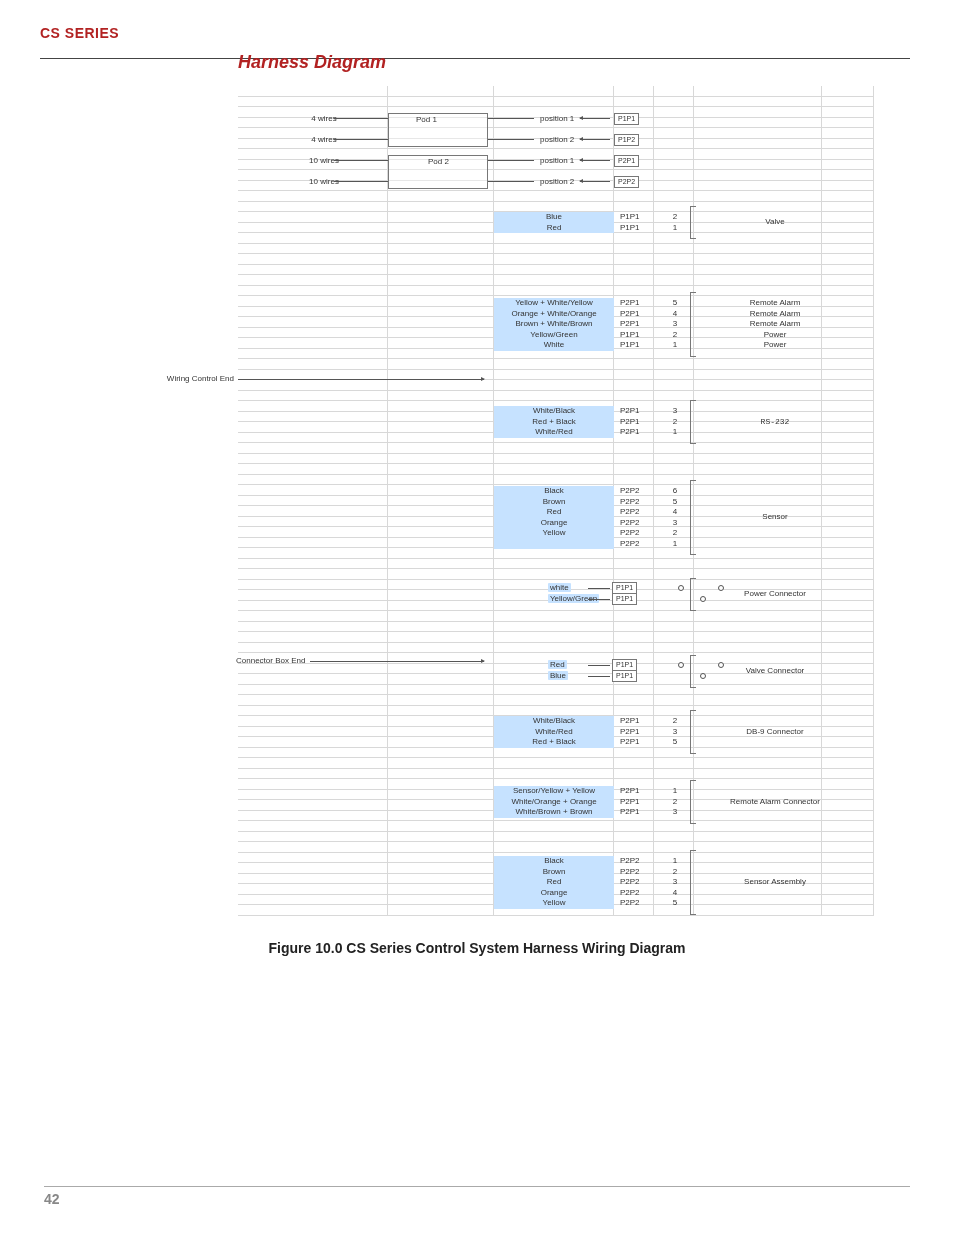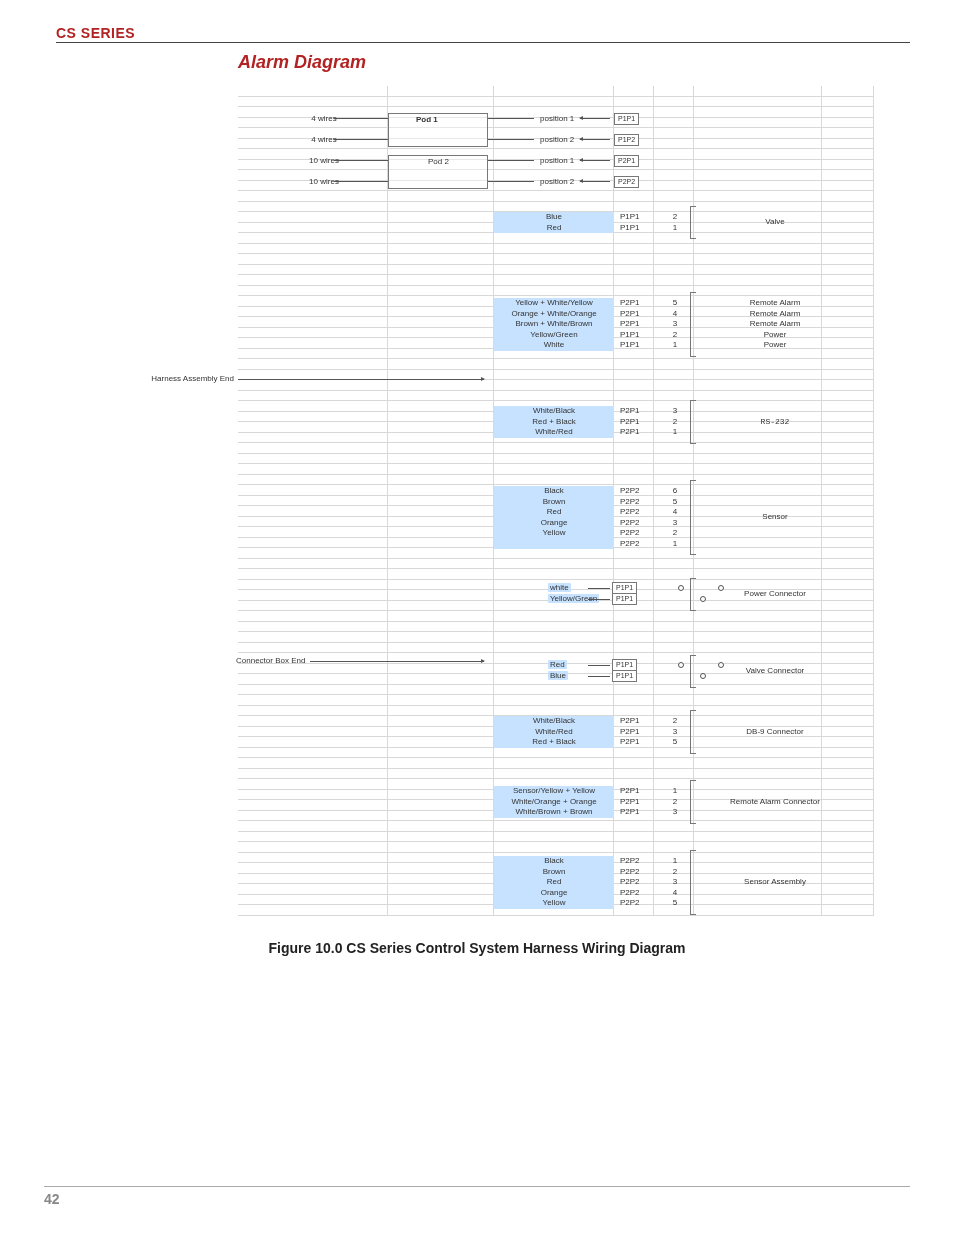--- a/index.html
+++ b/index.html
@@ -6,23 +6,23 @@
   body {
     width: 954px;
     height: 1235px;
     background: #fff;
     font-family: Arial, Helvetica, sans-serif;
     position: relative;
     color: #222;
   }
   .header {
     position: absolute;
-    left: 56px; right: 44px; top: 24px;
+    left: 40px; right: 44px; top: 24px;
     border-bottom: 1px solid #444;
-    padding-bottom: 0;
+    padding-bottom: 16px;
   }
   .series {
     font-weight: bold;
     font-size: 14px;
     letter-spacing: .5px;
     color: #B22222;
   }
   .section-title {
     position: absolute;
     left: 238px; top: 52px;
@@ -182,21 +182,21 @@
     line-height: 10.5px;
   }
 </style>
 </head>
 <body>
 
 <div class="header">
   <span class="series">CS SERIES</span>
 </div>
 
-<div class="section-title">Alarm Diagram</div>
+<div class="section-title">Harness Diagram</div>
 
 <div class="diagram">
 
   <div class="grid-bg" id="gridbg">
       <div class="row">
         <div class="c c1"></div>
         <div class="c c2"></div>
         <div class="c c3"></div>
         <div class="c c4"></div>
         <div class="c c5"></div>
@@ -905,21 +905,21 @@
         <div class="c c6"></div>
         <div class="c c7"></div>
       </div>
     </div>
 
   <div class="layer" id="podlayer">
       <div class="podbox" style="left: 150px; top: 27px; width: 100px; height: 34px;"></div>
       <div class="podbox" style="left: 150px; top: 69px; width: 100px; height: 34px;"></div>
       <div class="leftlabel" style="top: 28px;">4 wires</div>
       <div class="line" style="left: 96px; top: 32px; width: 54px;"></div>
-      <div class="lbl" style="left: 178px; top: 29px; font-weight: bold;">Pod 1</div>
+      <div class="lbl" style="left: 178px; top: 29px;">Pod 1</div>
       <div class="lbl" style="left: 302px; top: 28px;">position 1</div>
       <div class="line arrow-l" style="left: 342px; top: 32px; width: 30px;"></div>
       <div class="pinbox" style="left: 376px; top: 27px;">P1P1</div>
       <div class="line" style="left: 250px; top: 32px; width: 46px;"></div>
       <div class="leftlabel" style="top: 49px;">4 wires</div>
       <div class="line" style="left: 96px; top: 53px; width: 54px;"></div>
       <div class="lbl" style="left: 302px; top: 49px;">position 2</div>
       <div class="line arrow-l" style="left: 342px; top: 53px; width: 30px;"></div>
       <div class="pinbox" style="left: 376px; top: 48px;">P1P2</div>
       <div class="line" style="left: 250px; top: 53px; width: 46px;"></div>
@@ -929,21 +929,21 @@
       <div class="lbl" style="left: 302px; top: 70px;">position 1</div>
       <div class="line arrow-l" style="left: 342px; top: 74px; width: 30px;"></div>
       <div class="pinbox" style="left: 376px; top: 69px;">P2P1</div>
       <div class="line" style="left: 250px; top: 74px; width: 46px;"></div>
       <div class="leftlabel" style="top: 91px;">10 wires</div>
       <div class="line" style="left: 96px; top: 95px; width: 54px;"></div>
       <div class="lbl" style="left: 302px; top: 91px;">position 2</div>
       <div class="line arrow-l" style="left: 342px; top: 95px; width: 30px;"></div>
       <div class="pinbox" style="left: 376px; top: 90px;">P2P2</div>
       <div class="line" style="left: 250px; top: 95px; width: 46px;"></div>
-      <div class="lbl ta-r" style="left: -100px; top: 288px; width: 96px;">Harness Assembly End</div>
+      <div class="lbl ta-r" style="left: -100px; top: 288px; width: 96px;">Wiring Control End</div>
       <div class="line arrow-r" style="left: 0px; top: 293px; width: 246px;"></div>
       <div class="lbl" style="left: -2px; top: 570px;">Connector Box End</div>
       <div class="line arrow-r" style="left: 72px; top: 575px; width: 174px;"></div>
     </div>
   <div class="layer" id="grouplayer">
       <div class="bracket" style="left: 452px; top: 120px; height: 33px;"></div>
       <div class="wirecell" style="top: 126px;">Blue</div>
       <div class="pin" style="top: 126px;">P1P1</div>
       <div class="num" style="top: 126px;">2</div>
       <div class="wirecell" style="top: 136.5px;">Red</div>

